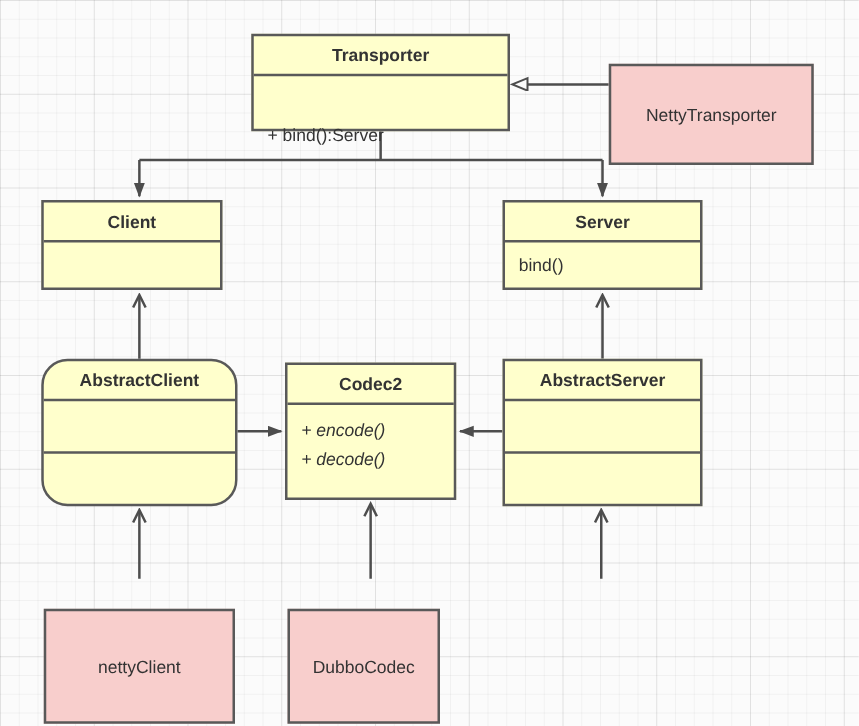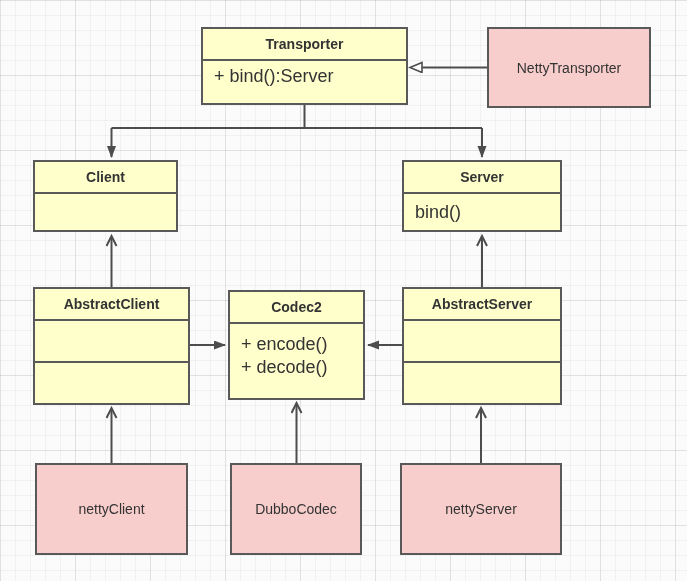--- a/index.html
+++ b/index.html
@@ -43,50 +43,51 @@
     z-index:2;
     display:flex;
     flex-direction:column;
   }
   .uml{background:var(--class-fill);}
   .instance{
     background:var(--instance-fill);
     align-items:center;
     justify-content:center;
     font-size:14px;
+    margin-top:24px;
   }
   .uml-title{
     font-weight:bold;
     font-size:14px;
     text-align:center;
     padding:7px 4px;
     border-bottom:2px solid var(--border);
     flex:0 0 auto;
   }
   .uml-members{
     padding:5px 11px;
-    font-size:18px;
+    font-size:14px;
     line-height:20px;
     flex:1 1 auto;
   }
-  #b-codec2 .uml-members{padding-top:9px;line-height:23px;}
+  #b-codec2 .uml-members{padding-top:9px;line-height:23px;font-style:italic;}
   #b-client .uml-members, #b-server .uml-members{padding-top:8px;}
   .compartment{flex:1 1 0;}
   .compartment + .compartment{border-top:2px solid var(--border);}
 
   
-  #b-transporter{left:201px;top:27px;width:207px;height:78px;}
+  #b-transporter{left:201px;top:27px;width:207px;height:78px;gap:32px;}
   #b-nettytransporter{left:487px;top:27px;width:164px;height:81px;}
   #b-client{left:33px;top:160px;width:145px;height:72px;}
   #b-server{left:402px;top:160px;width:160px;height:72px;}
-  #b-abstractclient{left:33px;top:287px;width:157px;height:118px;}
+  #b-abstractclient{left:33px;top:287px;width:157px;height:118px;border-radius:21px;}
   #b-codec2{left:228px;top:290px;width:137px;height:110px;justify-content:space-between;}
   #b-abstractserver{left:402px;top:287px;width:160px;height:118px;}
   #b-nettyclient{left:35px;top:463px;width:153px;height:92px;}
-  #b-dubbocodec{left:230px;top:463px;width:132px;height:92px;}
+  #b-dubbocodec{left:230px;top:463px;width:122px;height:92px;}
   #b-nettyserver{left:400px;top:463px;width:162px;height:92px;}
 </style>
 </head>
 <body>
 
 <div class="canvas">
 
   <svg class="edges" width="687" height="581" viewBox="0 0 687 581">
     <defs>
       <marker id="arrow-solid" markerUnits="userSpaceOnUse" markerWidth="13" markerHeight="10" refX="11" refY="4.5" orient="auto">
@@ -157,17 +158,14 @@
   <div class="node uml" id="b-abstractserver">
     <div class="uml-title">AbstractServer</div>
     <div class="compartment"></div>
     <div class="compartment"></div>
   </div>
 
   <div class="node instance" id="b-dubbocodec">
     <span>DubboCodec</span>
   </div>
 
-  <div class="node instance" id="b-nettyserver">
-    <span>nettyServer</span>
-  </div>
 
 </div>
 
 </body></html>

